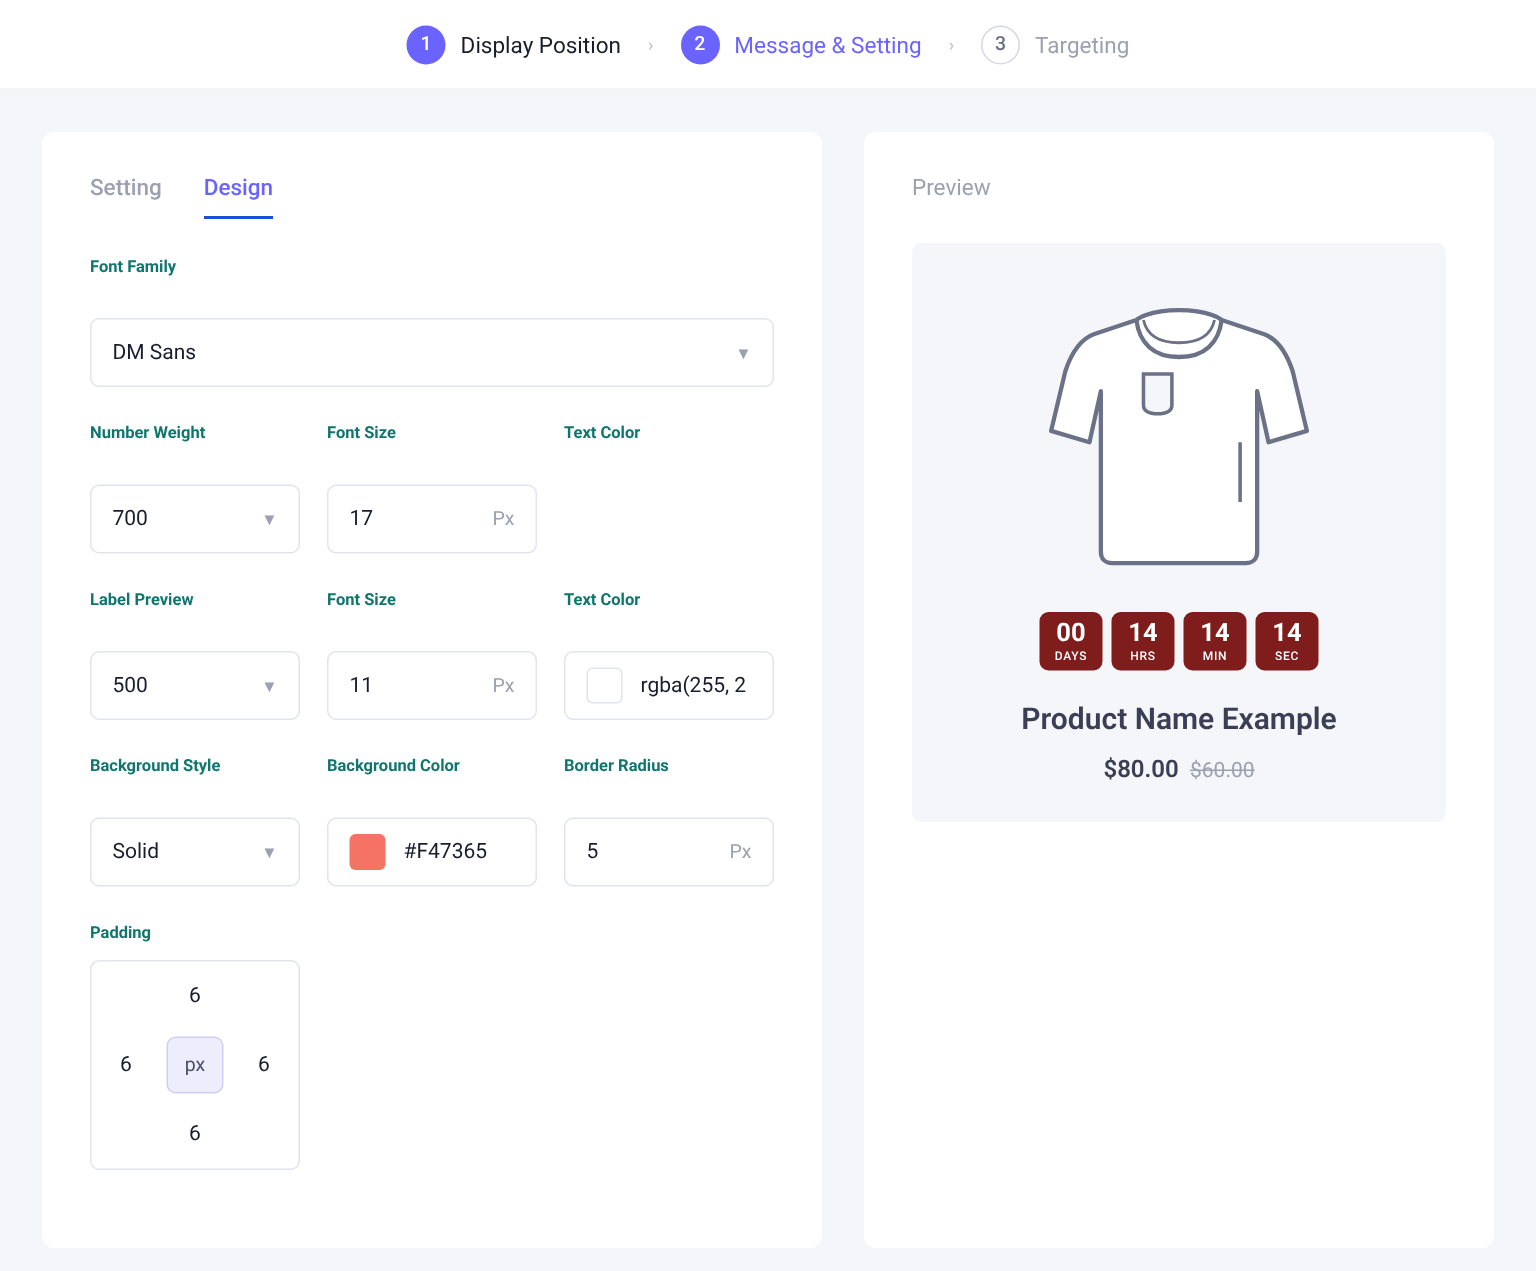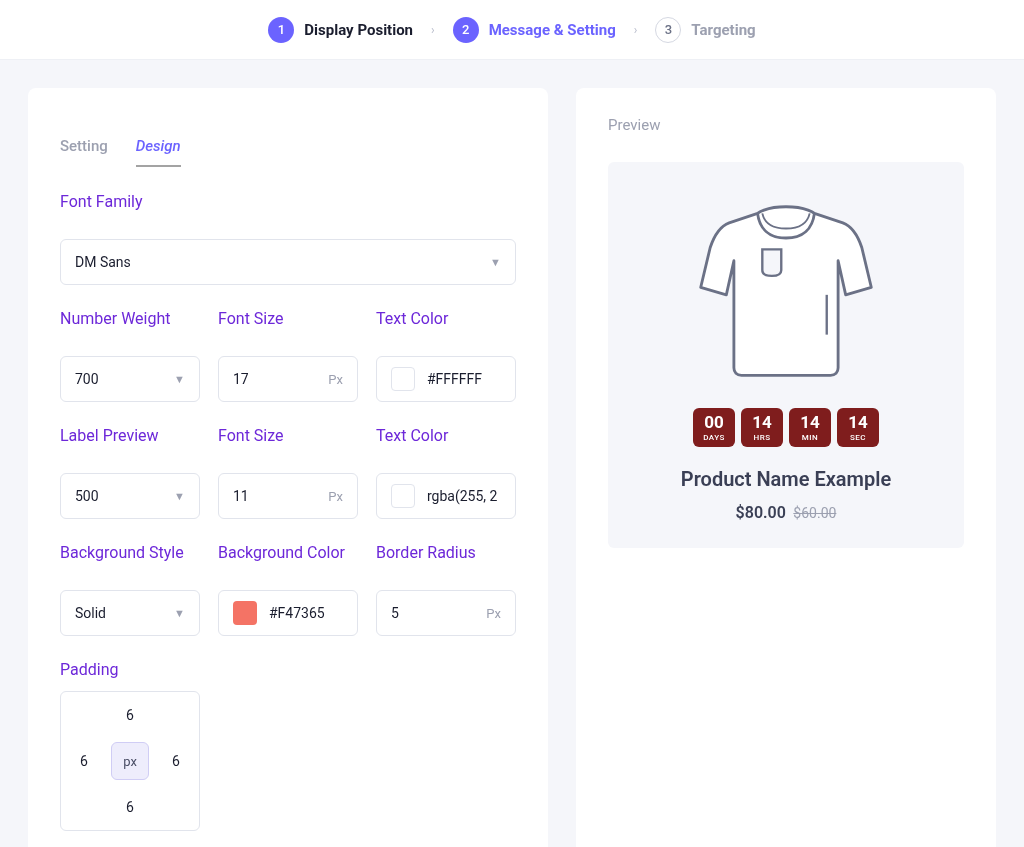--- a/index.html
+++ b/index.html
@@ -41,21 +41,21 @@
       background: #6b63ff;
       color: #fff;
     }
     .step-num.inactive {
       background: #fff;
       border: 1px solid #d5d8e2;
       color: #6b7186;
     }
     .step-label {
       font-size: 15px;
-      font-weight: 700;
+      font-weight: 400;
       text-align: center;
     }
     .step-label.completed {
       color: #1a1d2e;
     }
     .step-label.current {
       color: #6b63ff;
     }
     .step-label.pending {
       color: #9ca0b0;
@@ -85,36 +85,34 @@
       gap: 28px;
       border-bottom: 1px solid transparent;
       margin-bottom: 24px;
     }
     .tab {
       padding-bottom: 10px;
       font-size: 15px;
       font-weight: 500;
       cursor: pointer;
       color: #9ca0b0;
-      margin-top: 21px;
     }
     .tab.active {
       color: #6b63ff;
-      border-bottom: 2px solid #a3a3a3;
-      font-style: italic;
+      border-bottom: 2px solid #1d4ed8;
     }
     .preview-title {
       font-size: 15px;
       color: #9ca0b0;
       margin-bottom: 28px;
     }
     .field-label {
-      font-size: 16px;
-      font-weight: 400;
-      color: #6d28d9;
+      font-size: 11px;
+      font-weight: 700;
+      color: #0f766e;
       margin-bottom: 12px;
     }
     .field-group {
       margin-bottom: 24px;
     }
     .row3 {
       display: grid;
       grid-template-columns: 140px 140px 140px;
       gap: 18px;
       margin-bottom: 24px;
@@ -296,24 +294,20 @@
       </div>
       <div>
         <div class="field-label">Font Size</div>
         <div class="input-box">
           <span class="value">17</span>
           <span class="unit">Px</span>
         </div>
       </div>
       <div>
         <div class="field-label">Text Color</div>
-        <div class="input-box">
-          <div class="color-swatch white"></div>
-          <span class="value">#FFFFFF</span>
-        </div>
       </div>
     </div>
 
     <div class="row3">
       <div>
         <div class="field-label">Label Preview</div>
         <div class="input-box">
           <span class="value">500</span>
           <span class="chev">▼</span>
         </div>

